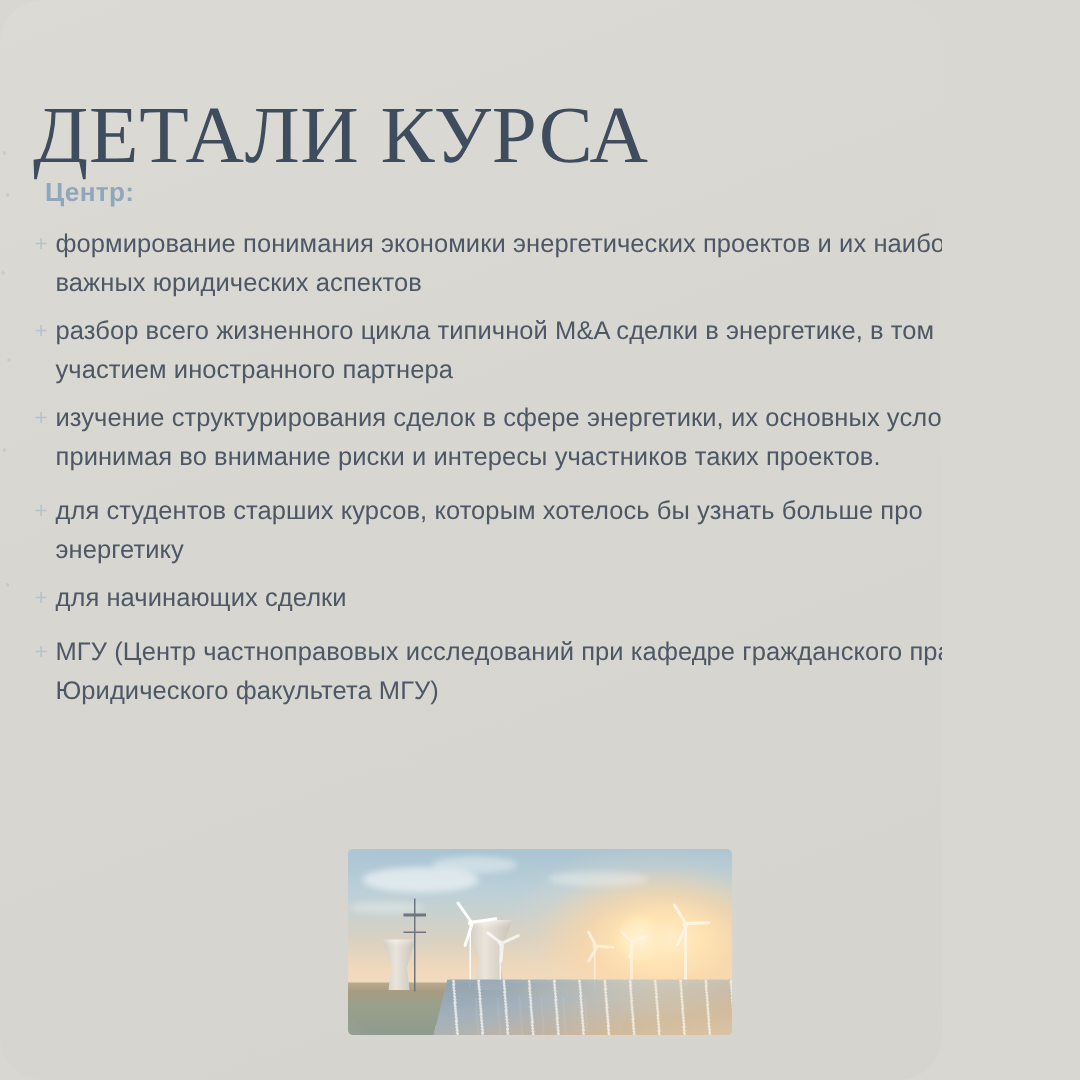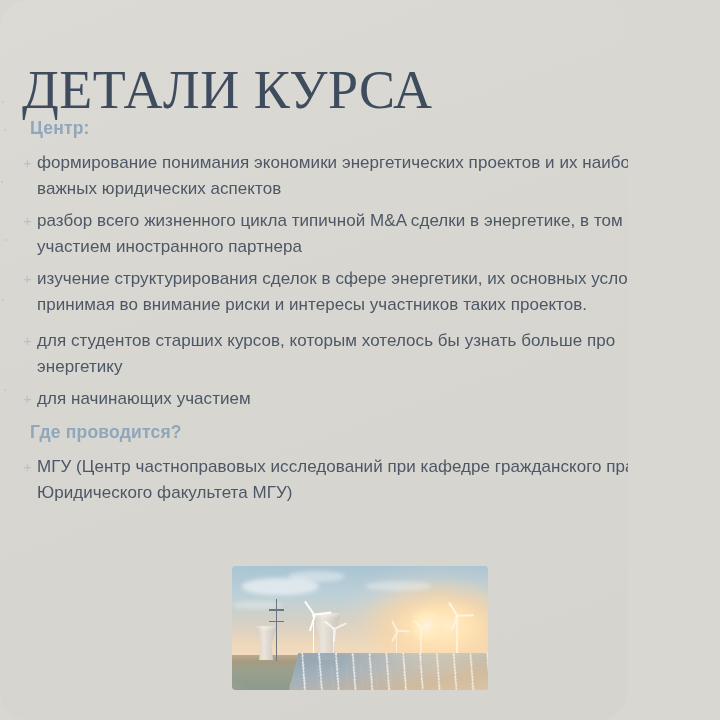--- a/index.html
+++ b/index.html
@@ -301,26 +301,25 @@
 
     <div class="group gap-after">
 
       <div class="bullet">
         <span class="bullet-marker">+</span>
         <span class="bullet-text">для студентов старших курсов, которым хотелось бы узнать больше про энергетику</span>
       </div>
 
       <div class="bullet">
         <span class="bullet-marker">+</span>
-        <span class="bullet-text">для начинающих участием</span>
+        <span class="bullet-text">для начинающих сделки</span>
       </div>
     </div>
 
     <div class="group">
-      <div class="section-heading tight-top">Где проводится?</div>
 
       <div class="bullet">
         <span class="bullet-marker">+</span>
         <span class="bullet-text">МГУ (Центр частноправовых исследований при кафедре гражданского права Юридического факультета МГУ)</span>
       </div>
     </div>
 
   </div>
 
   <div class="photo-wrap">

